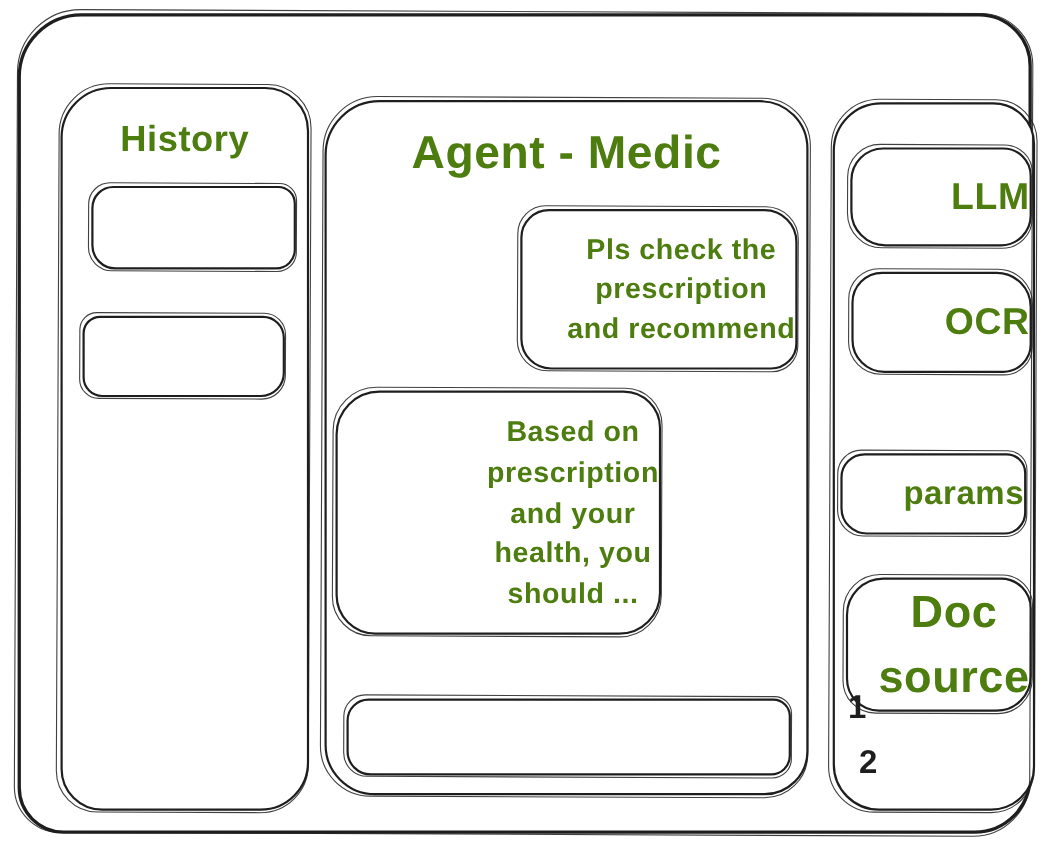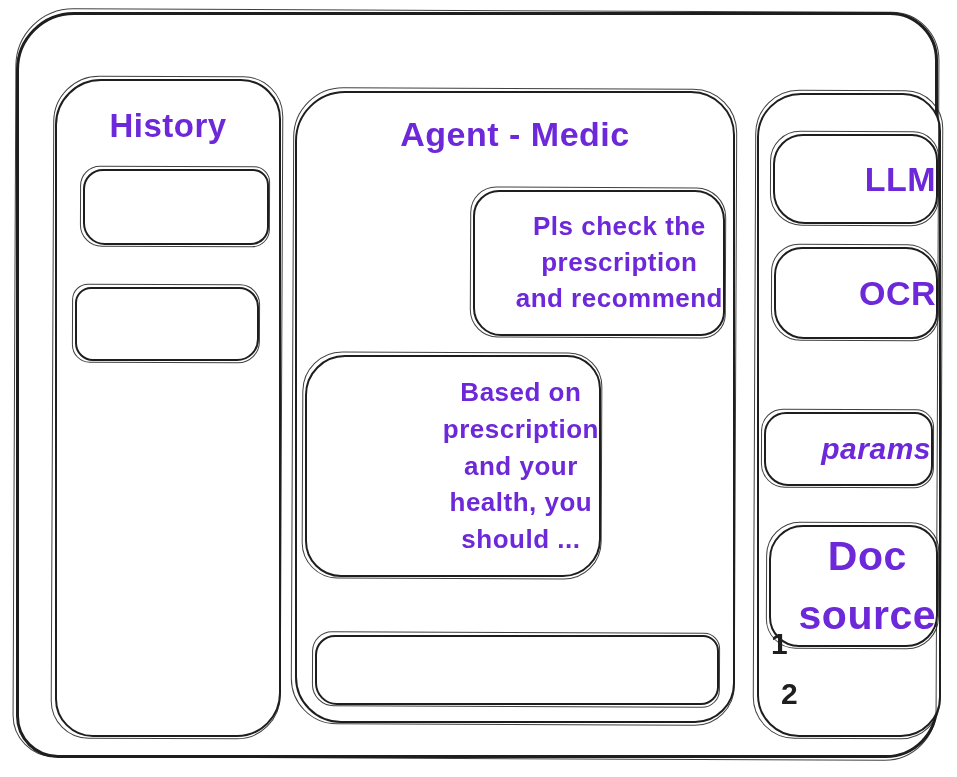--- a/index.html
+++ b/index.html
@@ -22,21 +22,21 @@
     content: "";
     position: absolute;
     inset: -5px -3px -4px -5px;
     border: 1.5px solid rgba(30,30,30,0.85);
     border-radius: inherit;
     transform: rotate(0.25deg);
     pointer-events: none;
   }
   .label {
     font-weight: bold;
-    color: #6d28d9;
+    color: #4d7c0f;
     white-space: pre-line;
     letter-spacing: 0.5px;
   }
   .center-flex {
     display: flex;
     align-items: center;
     justify-content: flex-end;
     text-align: center;
   }
 
@@ -51,38 +51,38 @@
                    text-align: center; font-size: 33px; }
   #history-item-1 { left: 26px; top: 88px; width: 186px; height: 76px;
                     border-radius: 20px 16px 18px 22px; }
   #history-item-2 { left: 18px; top: 206px; width: 184px; height: 74px;
                     border-radius: 16px 20px 22px 18px; }
 
   
   #chat-panel { left: 276px; top: 76px; width: 440px; height: 632px;
                 border-radius: 50px 44px 40px 46px; }
   #chat-title { position: absolute; left: 0; top: 22px; width: 100%;
-                text-align: center; font-size: 34px; }
+                text-align: center; font-size: 42px; }
   #user-bubble { left: 176px; top: 97px; width: 252px; height: 146px;
                  border-radius: 26px 30px 24px 28px; font-size: 26px; line-height: 1.38; }
   #agent-bubble { left: 8px; top: 262px; width: 296px; height: 222px;
                   border-radius: 40px 34px 38px 36px; font-size: 26px; line-height: 1.42; }
   #chat-input { left: 18px; top: 542px; width: 404px; height: 70px;
                 border-radius: 20px 16px 18px 22px; cursor: text; }
 
   
   #tools-panel { left: 738px; top: 78px; width: 184px; height: 644px;
                  border-radius: 44px 38px 40px 42px; }
   .tool-btn { cursor: pointer; }
   #btn-llm    { left: 14px; top: 39px;  width: 165px; height: 90px;
                 border-radius: 30px 26px 28px 32px; font-size: 34px; }
   #btn-ocr    { left: 15px; top: 152px; width: 164px; height: 92px;
                 border-radius: 28px 32px 26px 30px; font-size: 34px; }
   #btn-params { left: 5px;  top: 317px; width: 169px; height: 74px;
-                border-radius: 22px 18px 20px 24px; font-size: 30px; font-style: italic; }
+                border-radius: 22px 18px 20px 24px; font-size: 30px; }
   #btn-doc    { left: 10px; top: 430px; width: 169px; height: 122px;
                 border-radius: 34px 28px 32px 30px; font-size: 41px; line-height: 1.45; }
   .src-item { position: absolute; font-size: 30px; font-weight: bold; }
   #src-1 { left: 12px; top: 532px; }
   #src-2 { left: 22px; top: 582px; }
 </style>
 </head>
 <body>
 
 <div id="frame" class="sketch">

